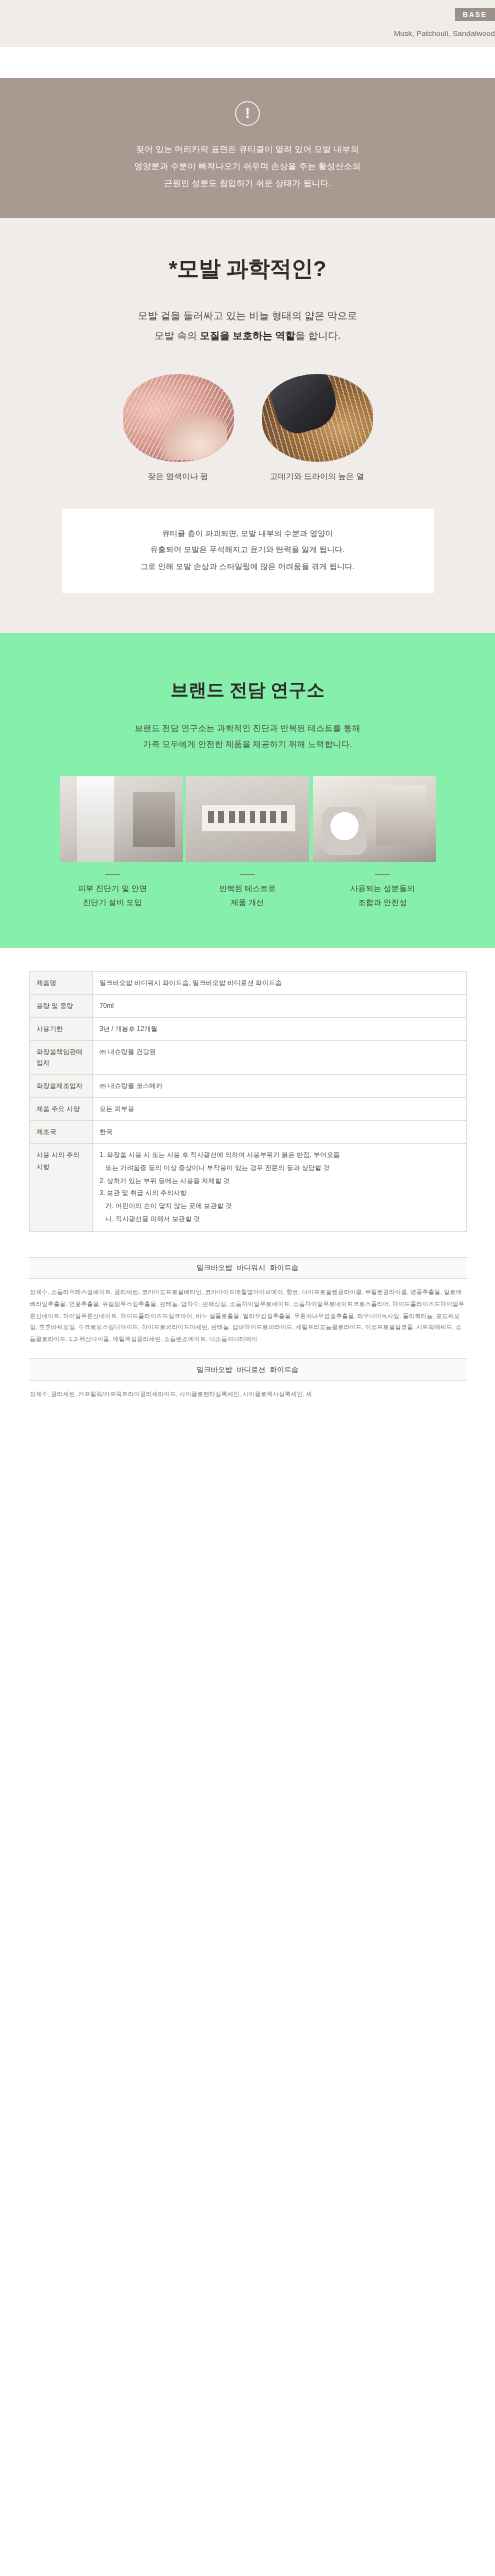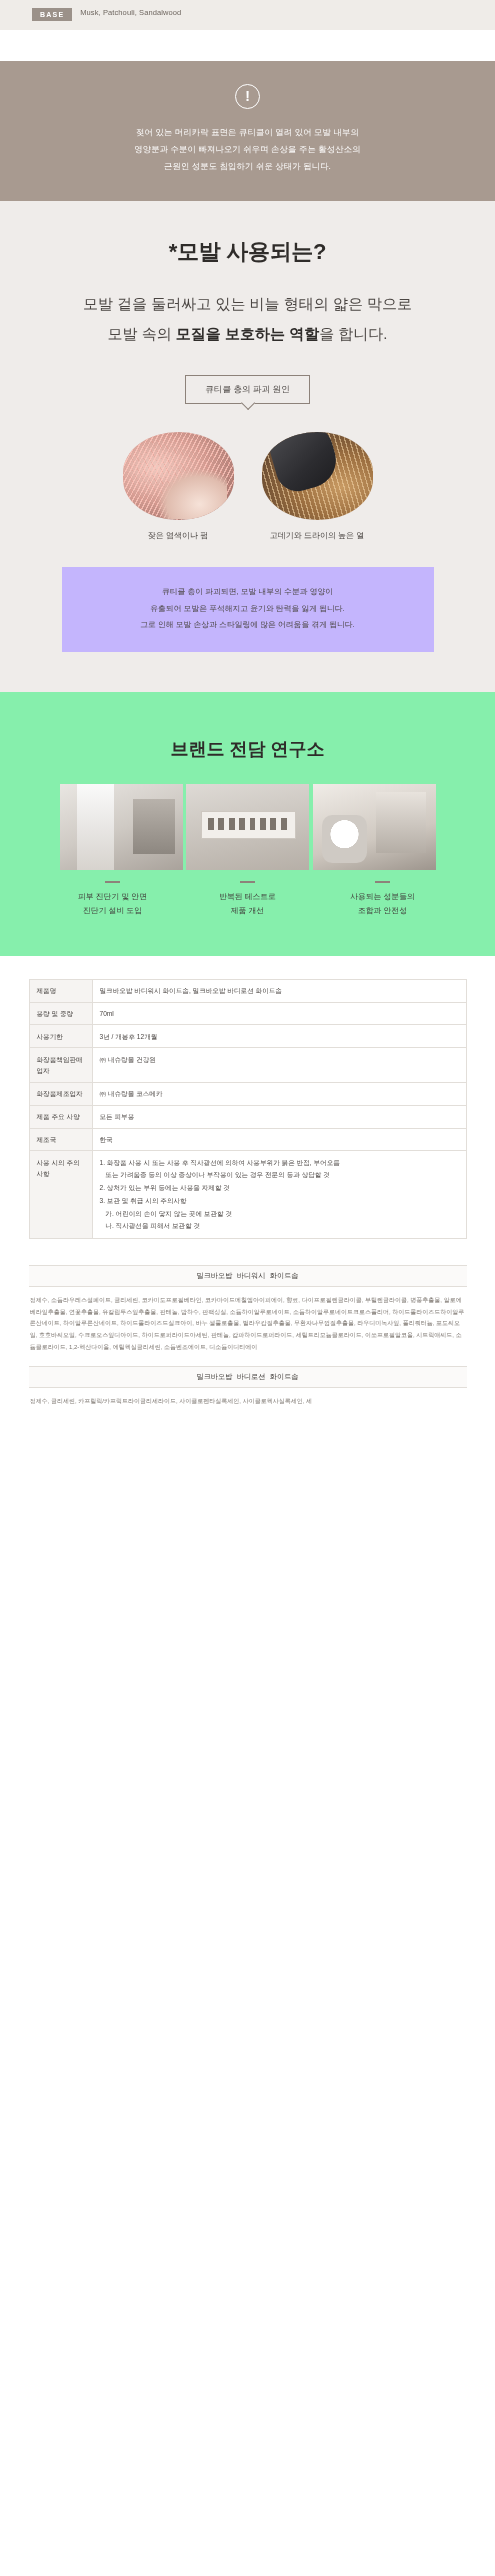--- a/index.html
+++ b/index.html
@@ -12,23 +12,24 @@
     -webkit-font-smoothing: antialiased;
   }
 
   
   .base-strip {
     background: #efece8;
     padding: 8px 0 9.2px 0;
   }
   .base-inner {
     display: flex;
-    align-items: flex-start;
+    align-items: flex-end;
     gap: 8px;
     padding-left: 32px;
+    flex-direction: column;
   }
   .base-chip {
     background: #9b9189;
     color: #ffffff;
     font-size: 7px;
     letter-spacing: 1.2px;
     padding: 2.9px 8px;
     font-weight: bold;
   }
   .base-text {
@@ -69,21 +70,21 @@
     text-align: center;
   }
   .cuticle h2 {
     margin: 0 0 22px 0;
     font-size: 22px;
     font-weight: bold;
     color: #2f2c2a;
     letter-spacing: -0.3px;
   }
   .cuticle-desc {
-    font-size: 15px;
+    font-size: 10px;
     line-height: 2.0;
     color: #4a4542;
   }
   .cuticle-desc b { font-weight: bold; color: #2f2c2a; }
 
   .cause-wrap {
     display: flex;
     justify-content: center;
     margin-top: 26.5px;
   }
@@ -158,21 +159,21 @@
   }
   .photo-cap {
     margin-top: 9.2px;
     font-size: 8px;
     color: #4a4542;
   }
 
   .result-box {
     width: 372px;
     margin: 26.5px auto 0 auto;
-    background: #c4b5fd;
+    background: #ffffff;
     padding: 17.3px 11.5px 18.4px 11.5px;
     font-size: 7.8px;
     line-height: 2.1;
     color: #4a4542;
   }
 
   
   .lab {
     background: #86efac;
     padding: 45px 0 38px 0;
@@ -306,31 +307,28 @@
 <section class="warn-band">
   <div class="warn-circle">!</div>
   <div class="warn-text">
     <div>젖어 있는 머리카락 표면은 큐티클이 열려 있어 모발 내부의</div>
     <div>영양분과 수분이 빠져나오기 쉬우며 손상을 주는 활성산소의</div>
     <div>근원인 성분도 침입하기 쉬운 상태가 됩니다.</div>
   </div>
 </section>
 
 <section class="cuticle">
-  <h2>*모발 사용되는?</h2>
+  <h2>*모발 과학적인?</h2>
   <div class="cuticle-desc">
     <div>모발 겉을 둘러싸고 있는 비늘 형태의 얇은 막으로</div>
     <div>
       <span>모발 속의 </span><b>모질을 보호하는 역할</b><span>을 합니다.</span>
     </div>
   </div>
 
-  <div class="cause-wrap">
-    <div class="cause-box">큐티클 층의 파괴 원인</div>
-  </div>
 
   <div class="photo-row">
     <div class="photo-cell">
       <div class="circle-photo photo-a"></div>
       <div class="photo-cap">잦은 염색이나 펌</div>
     </div>
     <div class="photo-cell">
       <div class="circle-photo photo-b"></div>
       <div class="photo-cap">고데기와 드라이의 높은 열</div>
     </div>
@@ -338,20 +336,24 @@
 
   <div class="result-box">
     <div>큐티클 층이 파괴되면, 모발 내부의 수분과 영양이</div>
     <div>유출되어 모발은 푸석해지고 윤기와 탄력을 잃게 됩니다.</div>
     <div>그로 인해 모발 손상과 스타일링에 많은 어려움을 겪게 됩니다.</div>
   </div>
 </section>
 
 <section class="lab">
   <h2>브랜드 전담 연구소</h2>
+  <div class="lab-desc">
+    <div>브랜드 전담 연구소는 과학적인 진단과 반복된 테스트를 통해</div>
+    <div>가족 모두에게 안전한 제품을 제공하기 위해 노력합니다.</div>
+  </div>
 
   <div class="lab-photos">
     <div class="lab-photo lp1"></div>
     <div class="lab-photo lp2"></div>
     <div class="lab-photo lp3"></div>
   </div>
 
   <div class="lab-caps">
     <div class="lab-cap">
       <div class="bar"></div>

